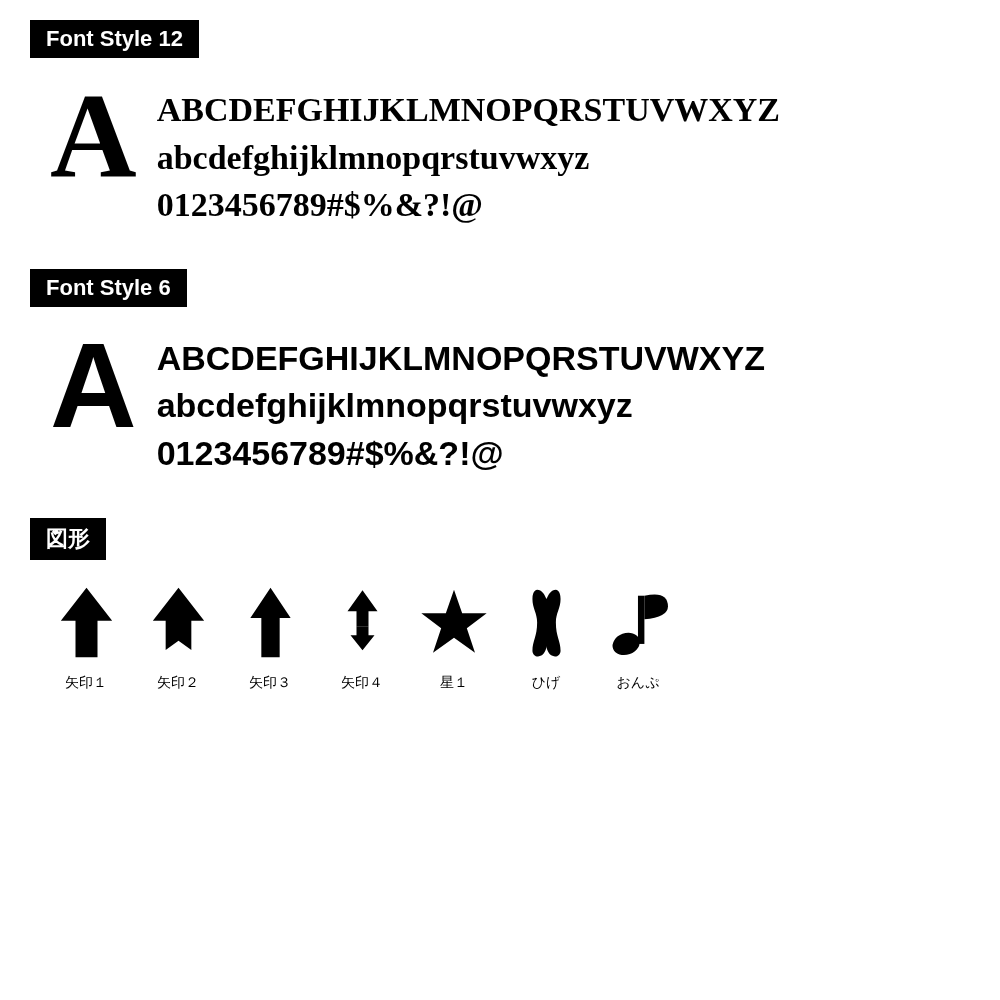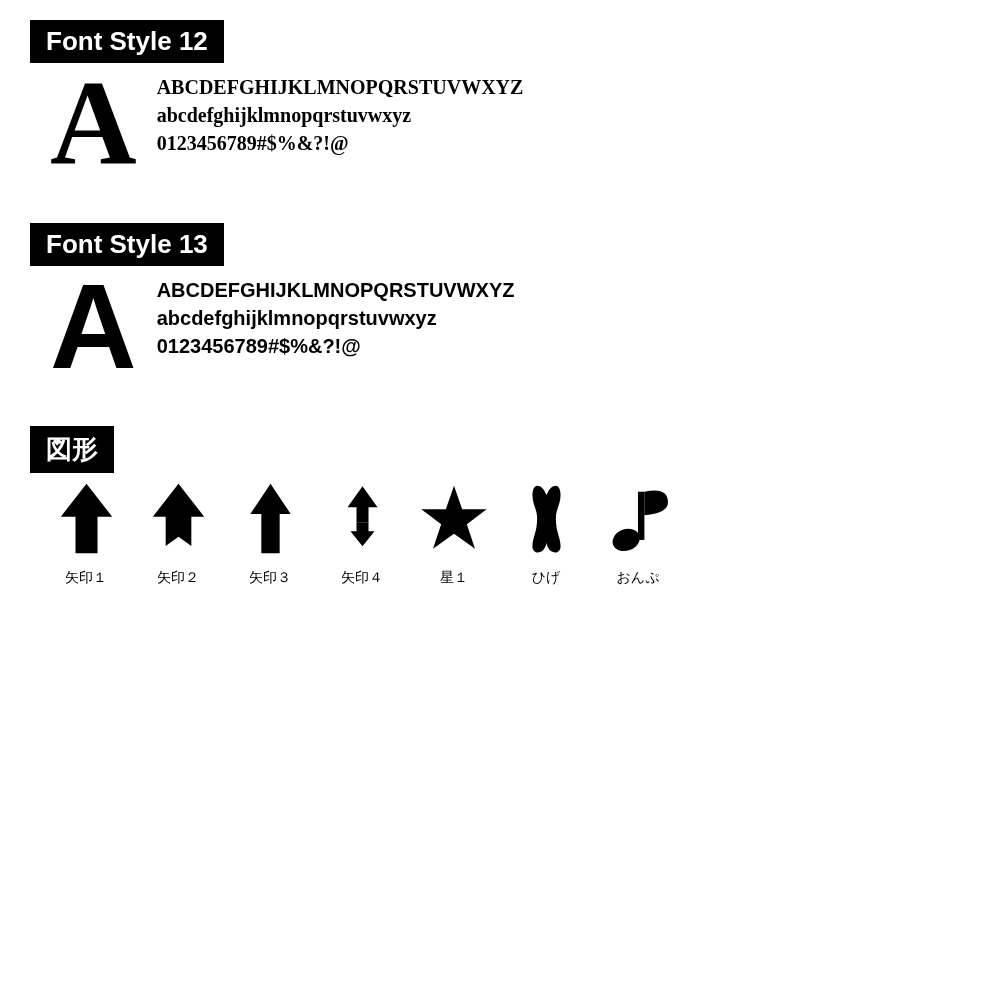--- a/index.html
+++ b/index.html
@@ -15,23 +15,24 @@
       width: 1000px;
       padding: 20px 30px;
     }
 
     
     .section-label {
       display: inline-block;
       background: #000;
       color: #fff;
       font-family: sans-serif;
-      font-size: 26px;
+      font-size: 22px;
       font-weight: bold;
       padding: 6px 16px;
+      margin-bottom: 18px;
     }
 
     
     .font-section {
       margin-bottom: 40px;
     }
 
     .font-demo {
       display: flex;
       align-items: flex-start;
@@ -57,21 +58,21 @@
     }
 
     .char-lines {
       display: flex;
       flex-direction: column;
       justify-content: center;
       padding-top: 10px;
     }
 
     .char-line {
-      font-size: 20px;
+      font-size: 34px;
       font-weight: 700;
       line-height: 1.4;
       white-space: nowrap;
     }
 
     .font-style-12 .char-line {
       font-family: Georgia, 'Times New Roman', serif;
     }
 
     .font-style-13 .char-line {
@@ -129,21 +130,21 @@
       <div class="big-letter">A</div>
       <div class="char-lines">
         <div class="char-line">ABCDEFGHIJKLMNOPQRSTUVWXYZ</div>
         <div class="char-line">abcdefghijklmnopqrstuvwxyz</div>
         <div class="char-line">0123456789#$%&amp;?!@</div>
       </div>
     </div>
   </div>
 
   <div class="font-section font-style-13">
-    <div class="section-label">Font Style 13</div>
+    <div class="section-label">Font Style 6</div>
     <div class="font-demo">
       <div class="big-letter" style="font-family: Arial, Helvetica, sans-serif;">A</div>
       <div class="char-lines">
         <div class="char-line" style="font-family: Arial, Helvetica, sans-serif;">ABCDEFGHIJKLMNOPQRSTUVWXYZ</div>
         <div class="char-line" style="font-family: Arial, Helvetica, sans-serif;">abcdefghijklmnopqrstuvwxyz</div>
         <div class="char-line" style="font-family: Arial, Helvetica, sans-serif;">0123456789#$%&amp;?!@</div>
       </div>
     </div>
   </div>
 

